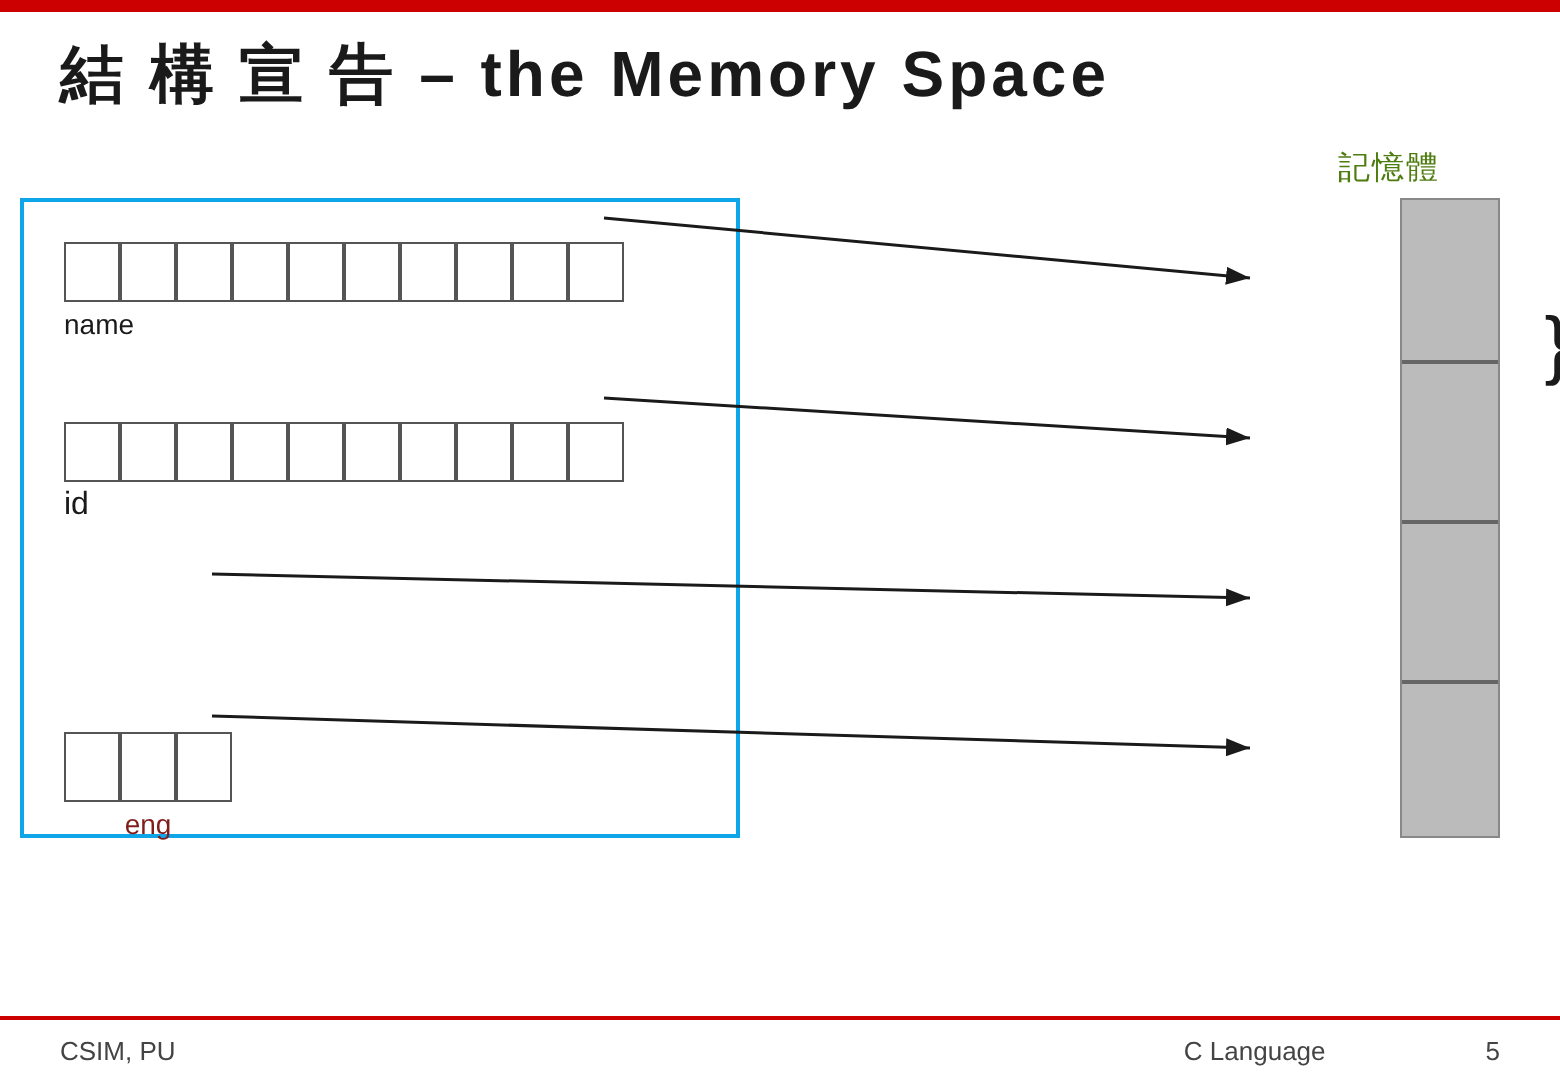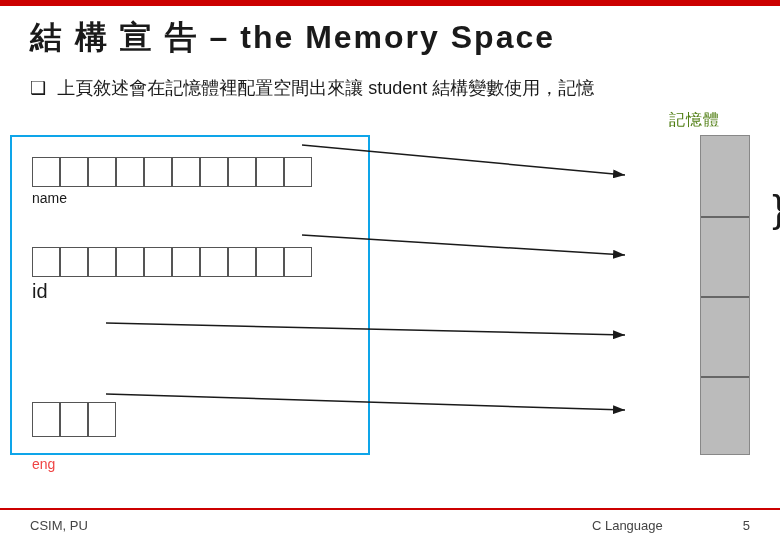--- a/index.html
+++ b/index.html
@@ -117,24 +117,20 @@
   </style>
 </head>
 <body>
 
 <div class="page">
 
   <div class="title-area">
     <span class="title-text">結 構 宣 告 – the Memory Space</span>
   </div>
 
-  <div class="subtitle-area">
-    <span style="color:#1a1a1a; margin-right:6px;">❑</span>
-    <span>上頁敘述會在記憶體裡配置空間出來讓 student 結構變數使用，記憶</span>
-  </div>
 
   <div class="main-content" style="height:370px; position:relative;">
 
     <span class="memory-label">記憶體</span>
 
     <div class="struct-box">
 
       <div style="position:absolute; top:20px; left:20px;">
         <div class="field-cells">
           <div class="cell" style="width:28px;height:30px;"></div>
@@ -157,31 +153,31 @@
           <div class="cell" style="width:28px;height:30px;"></div>
           <div class="cell" style="width:28px;height:30px;"></div>
           <div class="cell" style="width:28px;height:30px;"></div>
           <div class="cell" style="width:28px;height:30px;"></div>
           <div class="cell" style="width:28px;height:30px;"></div>
           <div class="cell" style="width:28px;height:30px;"></div>
           <div class="cell" style="width:28px;height:30px;"></div>
           <div class="cell" style="width:28px;height:30px;"></div>
           <div class="cell" style="width:28px;height:30px;"></div>
         </div>
-        <div style="font-size:20px;color:#1a1a1a;margin-top:3px;">id</div>
+        <div style="font-size:16px;color:#1a1a1a;margin-top:3px;">id</div>
       </div>
 
 
       <div style="position:absolute; top:265px; left:20px;">
         <div class="field-cells">
           <div class="cell" style="width:28px;height:35px;"></div>
           <div class="cell" style="width:28px;height:35px;"></div>
           <div class="cell" style="width:28px;height:35px;"></div>
         </div>
-        <div style="font-size:14px;color:#ef4444;margin-top:19px;">eng</div>
+        <div style="font-size:14px;color:#7f1d1d;margin-top:3px;text-align:center;">eng</div>
       </div>
 
     </div>
 
     <div style="position:absolute; right:30px; top:25px; width:55px; height:320px;">
       <div class="memory-block">
         <div class="memory-divider" style="top: 80px;"></div>
         <div class="memory-divider" style="top: 160px;"></div>
         <div class="memory-divider" style="top: 240px;"></div>
       </div>

